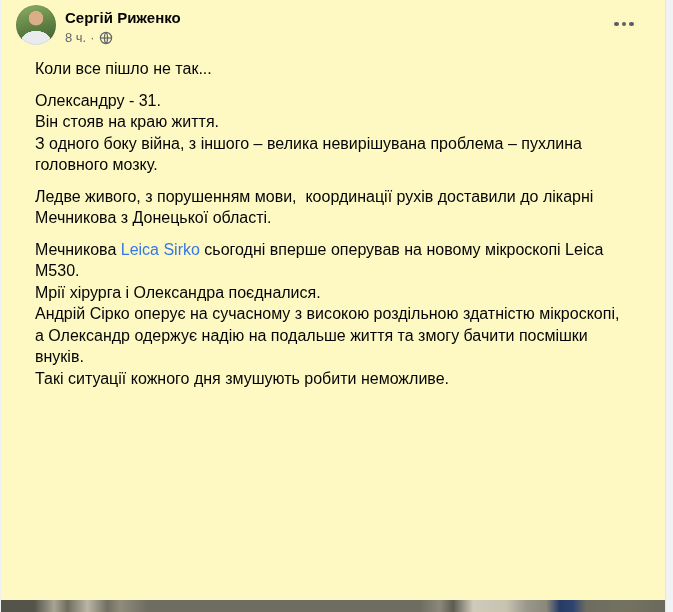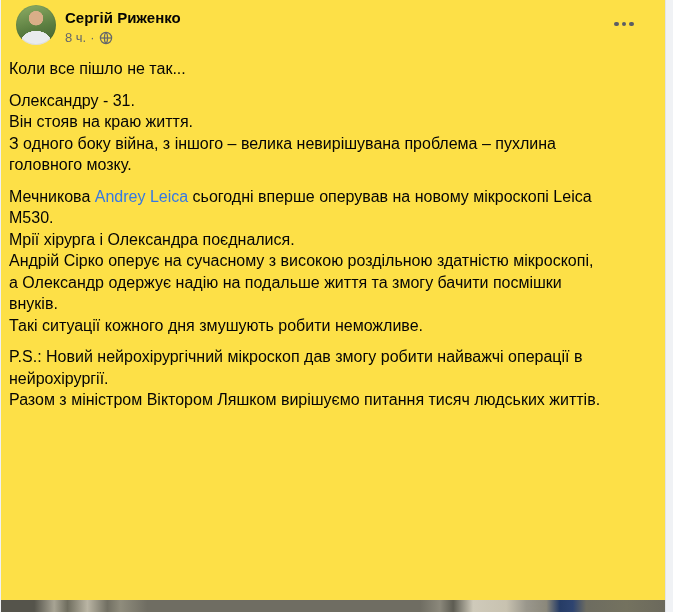--- a/index.html
+++ b/index.html
@@ -18,21 +18,21 @@
   
   .page-strip {
     position: absolute; top: 0; right: 0;
     width: 8px; height: 100%;
     background: #f0f2f5;
     border-left: 1px solid #e2e4e8;
   }
   .post-card {
     position: absolute; top: 0; left: 0;
     width: 665px; height: 612px;
-    background: #fde047;
+    background: #fef9c3;
     border-left: 1px solid #f0f1f3;
   }
   
   .post-header {
     display: flex; align-items: flex-start;
     padding: 5px 16px 0 15px;
   }
   .avatar {
     width: 40px; height: 40px; border-radius: 50%;
     flex: 0 0 40px; margin-right: 9px;
@@ -57,21 +57,21 @@
   .globe-icon svg { display: block; }
   .more-button {
     position: absolute; top: 8px; right: 24px;
     width: 34px; height: 32px; border-radius: 50%;
     display: flex; align-items: center; justify-content: center; gap: 3px;
     cursor: pointer;
   }
   .dot { width: 4.5px; height: 4.5px; border-radius: 50%; background: #5b5e64; }
   
   .post-text {
-    padding: 12px 20px 0 8px;
+    padding: 12px 20px 0 34px;
     font-size: 16px; line-height: 21.5px; color: #050505;
   }
   .post-paragraph { margin: 0 0 10px; white-space: pre-wrap; }
   .post-link { color: var(--link, #3578e5); text-decoration: none; cursor: pointer; }
   
   .post-photo {
     position: absolute; left: 0; bottom: 0;
     width: 665px; height: 12px;
     cursor: pointer;
     background: #6b695c; 
@@ -108,30 +108,29 @@
       <span class="dot"></span>
       <span class="dot"></span>
     </div>
 
     <div class="post-text">
         <p class="post-paragraph"><span>Коли все пішло не так...</span></p>
         <p class="post-paragraph"><span>Олександру - 31.
 Він стояв на краю життя.
 З одного боку війна, з іншого – велика невирішувана проблема – пухлина
 головного мозку.</span></p>
-        <p class="post-paragraph"><span>Мечникова </span><a class="post-link" href="#">Andrey Leica</a><span> сьогодні вперше оперував на новому мікроскопі Leica
+        <p class="post-paragraph"><span>Ледве живого, з порушенням мови,  координації рухів доставили до лікарні
+Мечникова з Донецької області.</span></p>
+        <p class="post-paragraph"><span>Мечникова </span><a class="post-link" href="#">Leica Sirko</a><span> сьогодні вперше оперував на новому мікроскопі Leica
 M530.
 Мрії хірурга і Олександра поєдналися.
 Андрій Сірко оперує на сучасному з високою роздільною здатністю мікроскопі,
 а Олександр одержує надію на подальше життя та змогу бачити посмішки
 внуків.
 Такі ситуації кожного дня змушують робити неможливе.</span></p>
-        <p class="post-paragraph"><span>P.S.: Новий нейрохірургічний мікроскоп дав змогу робити найважчі операції в
-нейрохірургії.
-Разом з міністром Віктором Ляшком вирішуємо питання тисяч людських життів.</span></p>
       </div>
 
     <div class="post-photo" style="background: linear-gradient(90deg, rgb(85, 84, 75) 0%, rgb(85, 84, 75) 5%, rgb(168, 164, 148) 8%, rgb(111, 109, 94) 10%, rgb(186, 181, 164) 13%, rgb(113, 111, 98) 16%, rgb(143, 140, 124) 18%, rgb(111, 109, 98) 22%, rgb(111, 109, 98) 63%, rgb(139, 136, 123) 66%, rgb(93, 92, 82) 68%, rgb(207, 202, 186) 71%, rgb(200, 194, 176) 76%, rgb(154, 151, 140) 79%, rgb(139, 136, 123) 82%, rgb(38, 60, 102) 84%, rgb(46, 68, 112) 86%, rgb(109, 108, 96) 88%, rgb(116, 114, 95) 94%, rgb(107, 105, 92) 100%);"></div>
 
   </div>
 
   <div class="page-strip"></div>
 
 </div>
 

